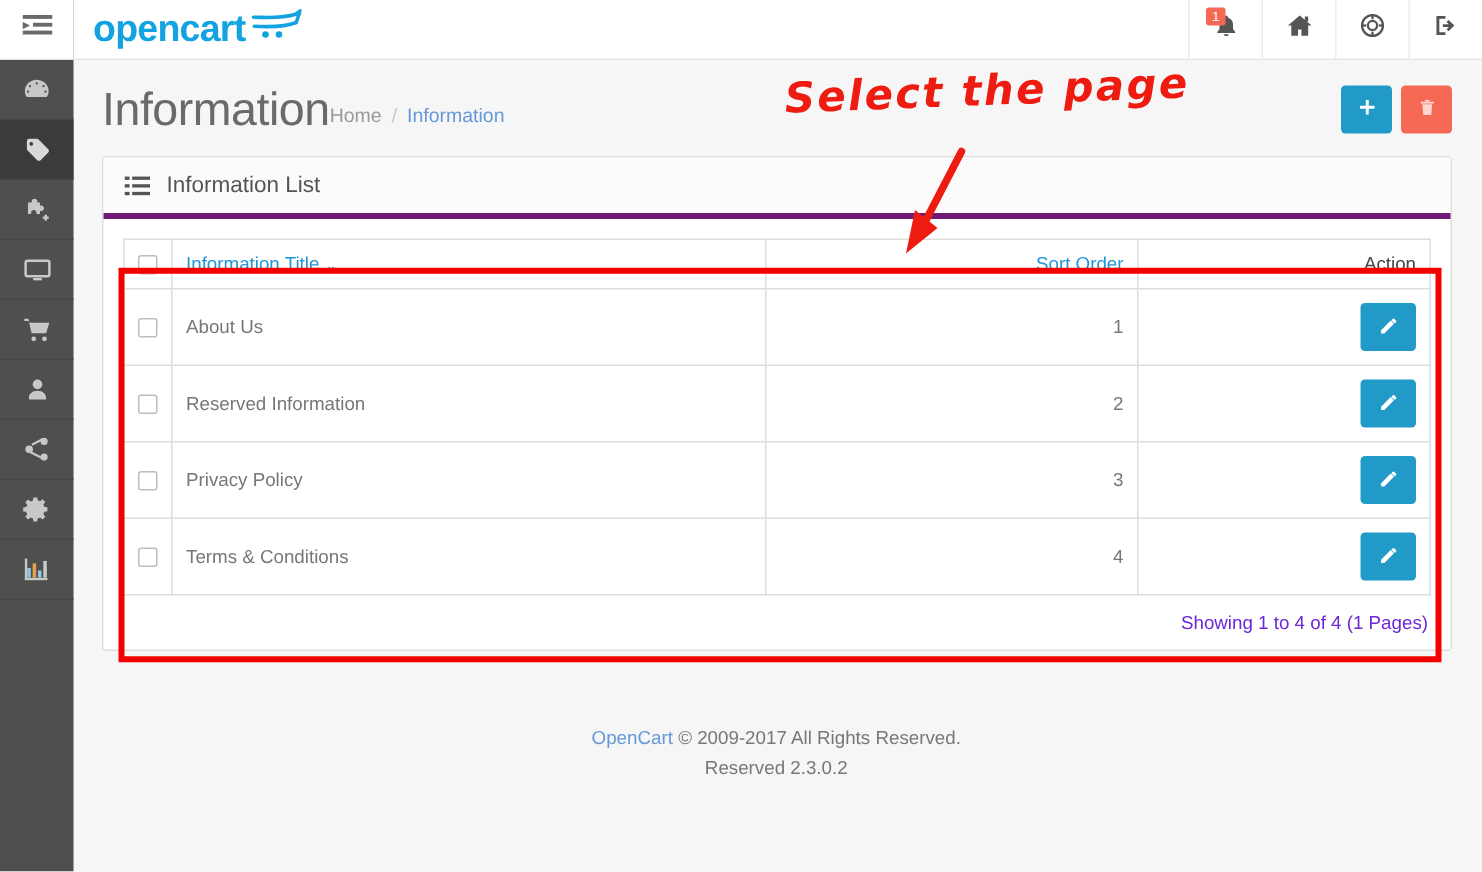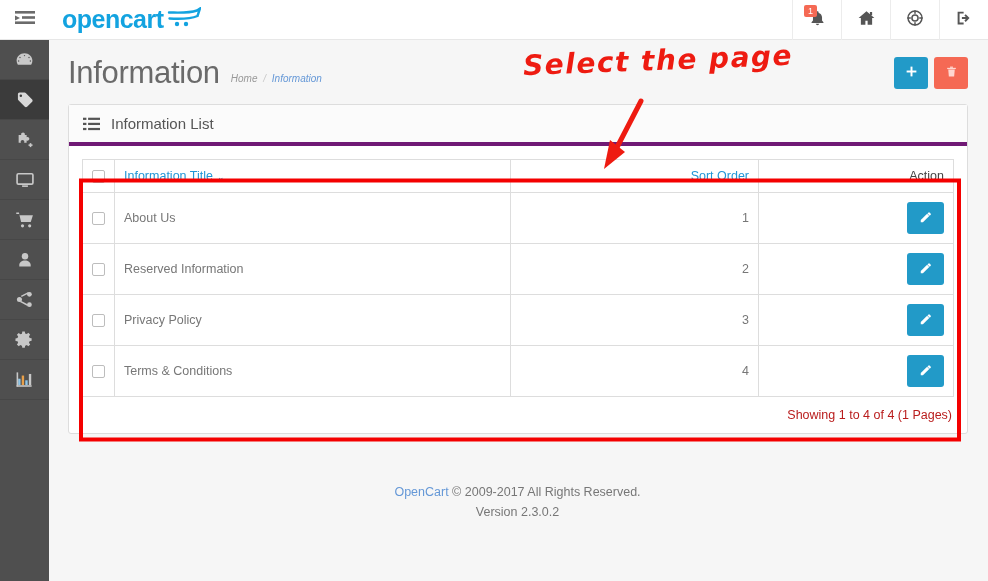--- a/index.html
+++ b/index.html
@@ -77,21 +77,21 @@
   .page-head {
     position: relative;
     padding: 16px 20px 10px 20px;
     display: flex; align-items: flex-end;
   }
   .page-title {
     font-size: 31px; color: #6a6a6a; font-weight: normal;
     line-height: 1; letter-spacing: -0.3px;
   }
   .breadcrumb {
-    margin-left: 11px; font-size: 10px; color: #999; padding-bottom: 4px; font-style: italic;
+    font-size: 13px; color: #999; padding-bottom: 4px;
   }
   .breadcrumb a { color: #999; text-decoration: none; }
   .breadcrumb a.active { color: #6598d7; }
   .breadcrumb .sep { color: #c8c8c8; margin: 0 3px; }
   .head-actions {
     position: absolute; right: 19px; top: 16px;
     display: flex; gap: 6px;
   }
   .btn-sq {
     width: 34px; height: 32px; border: none; border-radius: 3px;
@@ -146,21 +146,21 @@
     border-radius: 2px; display: inline-block; vertical-align: middle;
     cursor: pointer;
   }
   .btn-edit {
     width: 37px; height: 32px; background: #229ac8;
     border: none; border-radius: 3px; cursor: pointer;
     display: inline-flex; align-items: center; justify-content: center;
     color: #fff;
   }
   .results {
-    text-align: right; font-size: 12.5px; color: #b91c1c;
+    text-align: right; font-size: 12.5px; color: #6d28d9;
     padding: 11px 2px 5px 2px;
     margin-left: 36px;
   }
 
   
   .footer {
     text-align: center; font-size: 12.5px; color: #777;
     margin-top: 48px; line-height: 1.6;
   }
   .footer a { color: #6598d7; text-decoration: none; }
@@ -479,21 +479,21 @@
 
         <div class="results">Showing 1 to 4 of 4 (1 Pages)</div>
       </div>
     </div>
 
     <div class="footer">
       <div>
         <a href="#">OpenCart</a>
         <span>© 2009-2017 All Rights Reserved.</span>
       </div>
-      <div>Version 2.3.0.2</div>
+      <div>Reserved 2.3.0.2</div>
     </div>
   </div>
 
   <div class="anno-layer">
     <div class="anno-text">Select the page</div>
     <svg width="988" height="581" style="position:absolute;left:0;top:0;">
 
       <g>
         <path d="M641 101 L612 157" stroke="#ee1b11" stroke-width="5" stroke-linecap="round" fill="none"></path>
         <path d="M604 169 L610 140 L625 152 Z" fill="#ee1b11"></path>

